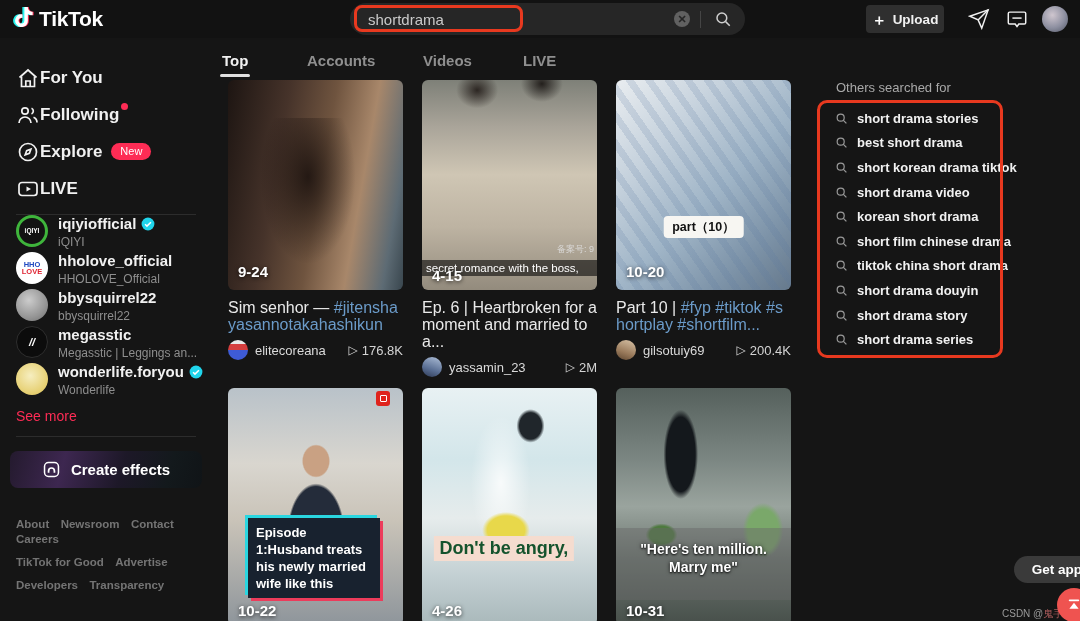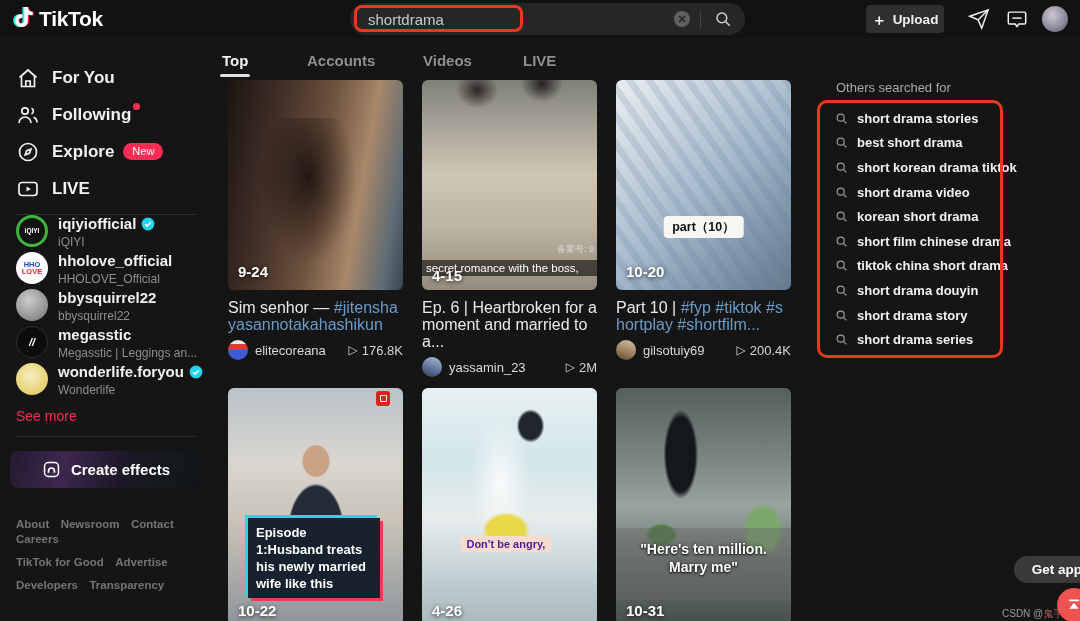--- a/index.html
+++ b/index.html
@@ -25,21 +25,21 @@
 
   .upload-btn { position:absolute; left:866px; top:5px; width:78px; height:28px; background:#2f2f2f; border-radius:4px; display:flex; align-items:center; justify-content:center; gap:6px; cursor:pointer; }
   .upload-plus { font-size:15px; font-weight:700; color:#fff; line-height:1; }
   .upload-label { font-size:13.5px; font-weight:600; color:#f1f1f1; }
   .hicon { position:absolute; top:8px; width:22px; height:22px; color:#f1f1f1; cursor:pointer; }
   .hicon svg { width:22px; height:22px; }
   .avatar-top { position:absolute; left:1042px; top:6px; width:26px; height:26px; border-radius:50%; background:radial-gradient(circle at 40% 35%, #cfc6cf, #8d8fa0 55%, #4f5463); cursor:pointer; }
 
   
   .sidebar { position:absolute; left:0; top:38px; width:212px; padding-top:24px; }
-  .nav-item { display:flex; align-items:center; gap:12px; height:32px; margin:0 8px 5px 8px; padding-left:8px; border-radius:4px; cursor:pointer; }
+  .nav-item { display:flex; align-items:center; height:32px; margin:0 8px 5px 8px; padding-left:8px; border-radius:4px; cursor:pointer; }
   .nav-item svg { width:24px; height:24px; color:#f1f1f1; }
   .nav-label { font-size:17px; font-weight:700; color:#f1f1f1; position:relative; }
   .red-dot { position:absolute; top:-2px; right:-9px; width:7px; height:7px; border-radius:50%; background:#fe2c55; }
   .new-badge { display:inline-block; margin-left:9px; background:#fe2c55; color:#fff; font-size:11px; font-weight:400; padding:2.5px 9px; border-radius:10px; vertical-align:2px; }
   .divider { height:1px; background:#2c2c2c; margin:9px 16px 0 16px; }
   .fa-header { font-size:13px; color:#a9a9a9; margin:10px 0 4px 16px; }
   .acct { display:flex; align-items:flex-start; gap:10px; height:37px; padding-left:16px; cursor:pointer; }
   .av { width:32px; height:32px; border-radius:50%; flex:none; display:flex; flex-direction:column; align-items:center; justify-content:center; overflow:hidden; line-height:1; }
   .av-iqiyi { background:#131313; border:3px solid #3fb53c; color:#fff; font-size:6.5px; font-weight:800; }
   .av-hho { background:#fff; font-weight:800; font-size:7.5px; }
@@ -89,21 +89,21 @@
   .thumb6::before { content:""; position:absolute; inset:0;
                     background:radial-gradient(ellipse 24px 62px at 37% 28%, #14181c 0 60%, transparent 72%), radial-gradient(ellipse 28px 38px at 84% 60%, #7aa86a 0 55%, transparent 72%), radial-gradient(ellipse 22px 16px at 26% 62%, #4e7a3f 0 55%, transparent 72%); }
 
   .sub-bar { position:absolute; left:0; right:0; bottom:14px; background:rgba(12,12,12,.62); color:#fff; font-size:11.5px; padding:2px 4px; white-space:nowrap; overflow:hidden; z-index:2; }
   .cn-watermark { position:absolute; right:3px; bottom:34px; font-size:9px; color:rgba(225,225,225,.85); z-index:2; }
   .part-label { position:absolute; left:50%; transform:translateX(-50%); bottom:52px; background:#f7f6f2; color:#111; font-weight:700; font-size:12.5px; padding:2.5px 9px; border-radius:4px; white-space:nowrap; z-index:2; }
   .glitch-box { position:absolute; left:20px; top:130px; width:132px; background:#18222f; padding:6px 8px; font-size:13px; font-weight:700; line-height:17px; color:#fff;
                 box-shadow:-3px -3px 0 #2ad6e0, 3px 3px 0 #ec3c5b; z-index:2; }
   .red-badge { position:absolute; top:3px; right:13px; width:14px; height:15px; background:#df231c; border-radius:3px; display:flex; align-items:center; justify-content:center; z-index:2; }
   .red-badge span { width:7px; height:7px; border:1.4px solid #fff; border-radius:1px; }
-  .angry-label { position:absolute; left:50%; top:148px; transform:translateX(-54%); background:#f5dccf; color:#4c1d95; font-weight:700; font-size:11px; padding:2px 6px; white-space:nowrap; z-index:2; }
+  .angry-label { position:absolute; left:50%; top:148px; transform:translateX(-54%); background:#f5dccf; color:#14532d; font-weight:700; font-size:18px; padding:2px 6px; white-space:nowrap; z-index:2; }
   .quote-band { position:absolute; left:0; right:0; top:140px; height:72px; background:rgba(105,105,105,.45); z-index:1; }
   .quote { position:absolute; left:0; width:100%; top:152px; text-align:center; font-size:14px; font-weight:700; color:#fff; line-height:18px;
            text-shadow:0 1px 2px rgba(0,0,0,.9), 0 0 4px rgba(0,0,0,.6); z-index:2; }
 
   .caption { margin-top:9px; font-size:16px; line-height:17px; color:#eaeaea; cursor:pointer; }
   .caption .link { color:#6b9bc9; word-break:break-all; }
   .meta { margin-top:7px; display:flex; align-items:center; gap:7px; }
   .mav { width:20px; height:20px; border-radius:50%; flex:none; cursor:pointer; }
   .mav1 { background:linear-gradient(180deg,#e8e8e8 0 18%, #d63e3e 18% 52%, #3e5bd6 52% 100%); }
   .mav2 { background:linear-gradient(200deg,#aebfd8,#5a6f94 60%,#2e3a55); }

